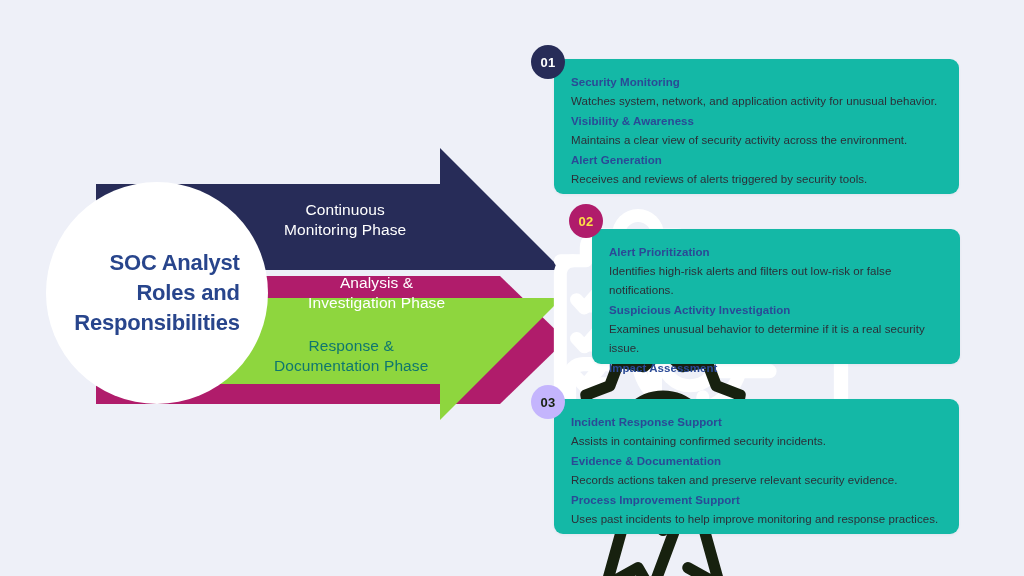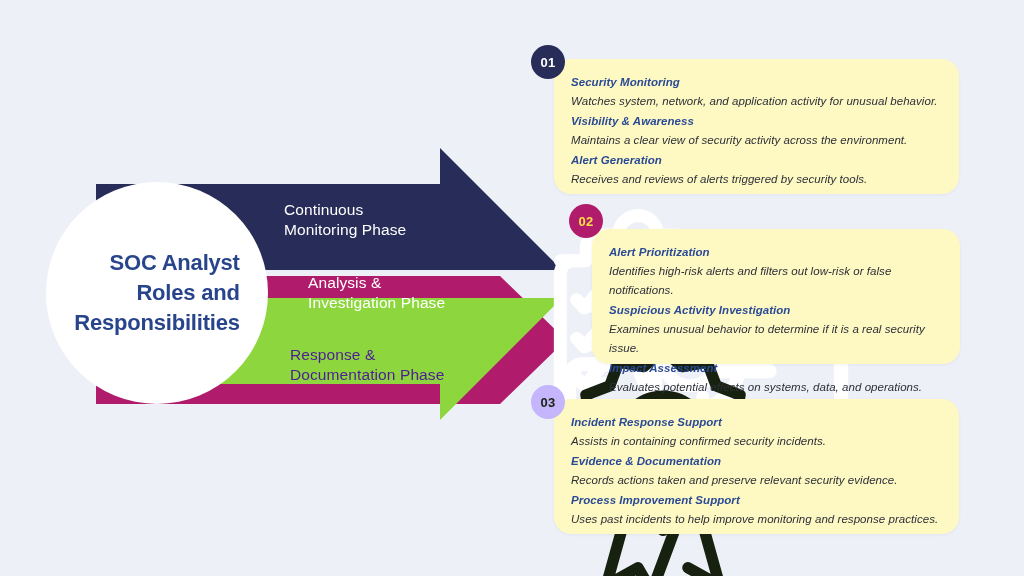--- a/index.html
+++ b/index.html
@@ -55,33 +55,34 @@
     line-height: 1;
   }
 
   
   #arrow-stack {
     position: absolute;
     left: 96px;
     top: 148px;
     width: 470px;
     height: 272px;
+    text-align: center;
   }
   #arrow-stack svg { display: block; width: 470px; height: 272px; overflow: visible; }
 
   .band-label {
     position: absolute;
     font-size: 15.5px;
     line-height: 20px;
     white-space: pre-line;
     letter-spacing: .1px;
   }
   #label-phase-1 { left: 188px; top: 52px; color: #ffffff; }
   #label-phase-2 { left: 212px; top: 125px; color: #ffffff; }
-  #label-phase-3 { left: 178px; top: 197px; color: #4c1d95; margin-left: 16px; }
+  #label-phase-3 { left: 178px; top: 188px; color: #0f766e; }
 
   .band-icon { position: absolute; }
   #icon-phase-1 { left: 320px; top: 48px; }
   #icon-phase-2 { left: 374px; top: 123px; }
   #icon-phase-3 { left: 332px; top: 188px; }
 
   
   #center-circle {
     position: absolute;
     left: 46px;
@@ -101,24 +102,23 @@
     line-height: 30px;
     color: #28458c;
     white-space: pre-line;
     letter-spacing: -.2px;
     padding: 0 12px;
   }
 
   
   .card {
     position: absolute;
-    background: #fef9c3;
-    border-radius: 17px;
+    background: #14b8a6;
+    border-radius: 9px;
     box-shadow: 0 1px 3px rgba(40,50,90,.06);
-    font-style: italic;
   }
   #card-1 { left: 554px; top: 59px; width: 405px; height: 135px; }
   #card-2 { left: 592px; top: 229px; width: 368px; height: 135px; }
   #card-3 { left: 554px; top: 399px; width: 405px; height: 135px; }
 
   .card-inner { padding: 14px 20px 12px 17px; }
 
   .item-title {
     font-size: 11.5px;
     font-weight: 700;
@@ -226,21 +226,20 @@
   </div>
   <div class="badge" id="badge-1">01</div>
 
   <div class="card" id="card-2">
     <div class="card-inner">
       <div class="item-title">Alert Prioritization</div>
       <div class="item-desc">Identifies high-risk alerts and filters out low-risk or false notifications.</div>
       <div class="item-title">Suspicious Activity Investigation</div>
       <div class="item-desc">Examines unusual behavior to determine if it is a real security issue.</div>
       <div class="item-title">Impact Assessment</div>
-      <div class="item-desc">Evaluates potential effects on systems, data, and operations.</div>
     </div>
   </div>
   <div class="badge" id="badge-2">02</div>
 
   <div class="card" id="card-3">
     <div class="card-inner">
       <div class="item-title">Incident Response Support</div>
       <div class="item-desc">Assists in containing confirmed security incidents.</div>
       <div class="item-title">Evidence &amp; Documentation</div>
       <div class="item-desc">Records actions taken and preserve relevant security evidence.</div>

